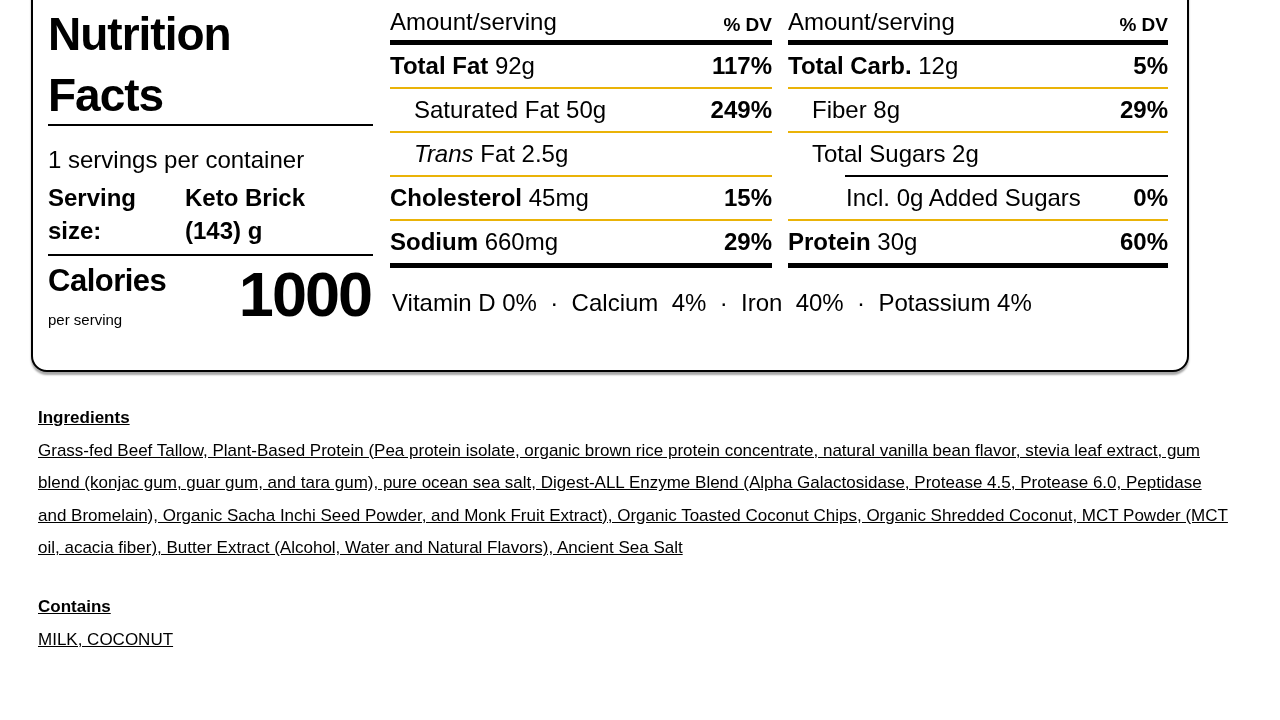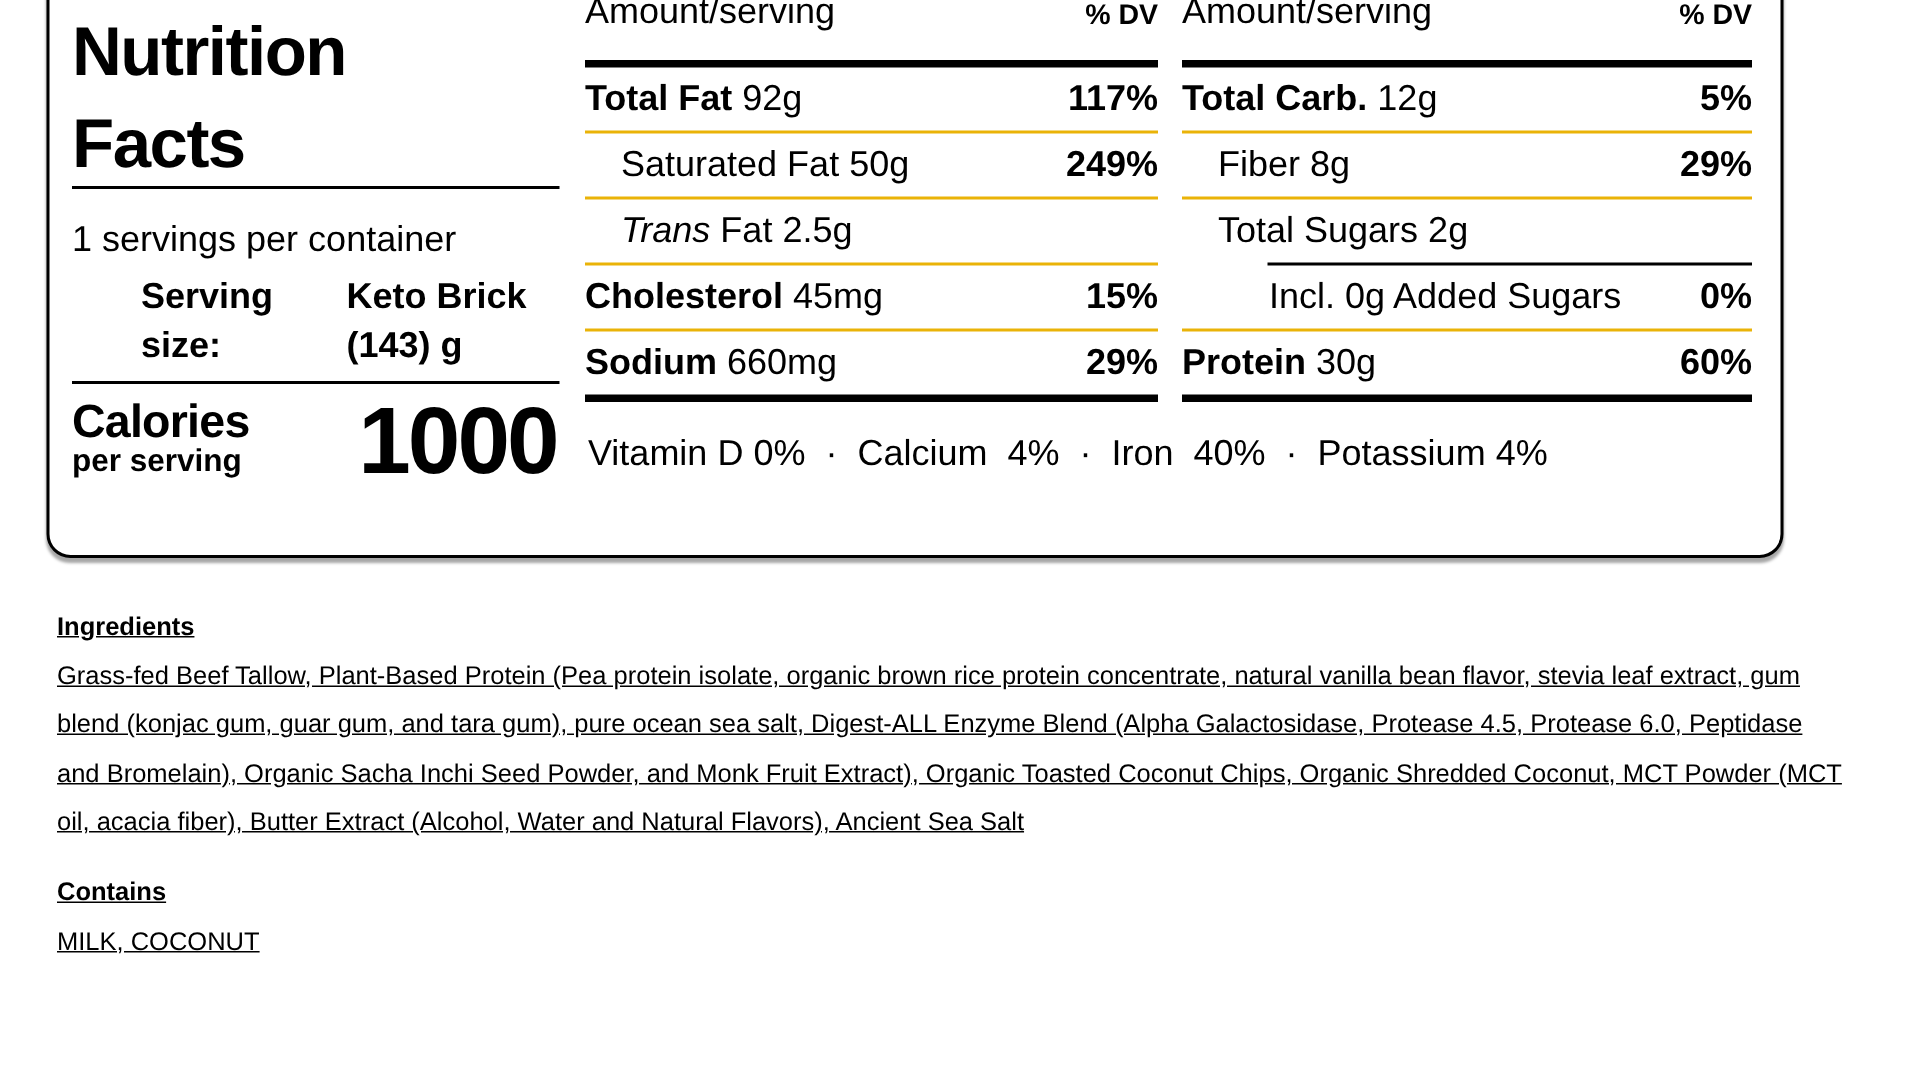--- a/index.html
+++ b/index.html
@@ -17,32 +17,32 @@
     background: #fff;
   }
   
   .col-left { position: absolute; left: 48px; top: 0; width: 325px; height: 360px; }
   .nf-title {
     position: absolute; top: 4px; left: 0;
     font-size: 46px; font-weight: bold; line-height: 61px; letter-spacing: -1px;
   }
   .rule-a { position: absolute; left: 0; width: 325px; height: 2px; background: #000; }
   .servings-line { position: absolute; top: 146px; left: 0; font-size: 24px; }
-  .serving-size { position: absolute; top: 181px; left: 0; display: flex; font-size: 24px; font-weight: bold; line-height: 33px; margin-left: 46px; }
+  .serving-size { position: absolute; top: 181px; left: 0; display: flex; font-size: 24px; font-weight: bold; line-height: 33px; }
   .serving-size .ss-label { width: 137px; }
   .calories-word { position: absolute; top: 263px; left: 0; font-size: 31px; font-weight: bold; letter-spacing: -0.5px; }
-  .calories-sub  { position: absolute; top: 296px; left: 0; font-size: 21px; font-weight: bold; }
+  .calories-sub  { position: absolute; top: 311px; left: 0; font-size: 15px; font-weight: normal; }
   .calories-val  { position: absolute; top: 258px; right: 2px; font-size: 63px; font-weight: bold; letter-spacing: -2px; }
   
   .nf-col { position: absolute; top: 0; }
   .nf-col.mid   { left: 390px; width: 382px; }
   .nf-col.right { left: 788px; width: 380px; }
   .col-header {
     display: flex; justify-content: space-between; align-items: flex-end;
-    height: 40px; padding-bottom: 18px; box-sizing: border-box;
+    height: 40px; padding-bottom: 4px; box-sizing: border-box;
   }
   .col-header .hdr-amount { font-size: 24px; }
   .col-header .hdr-dv { font-size: 19px; font-weight: bold; }
   .thick { height: 5px; background: #000; }
   .nf-row {
     position: relative;
     display: flex; justify-content: space-between; align-items: flex-end;
     height: 44px; padding-bottom: 7px; box-sizing: border-box;
     border-bottom: 2px solid #eab308;
     font-size: 24px;
@@ -52,21 +52,21 @@
   .partial-rule { position: absolute; left: 57px; right: 0; bottom: -2px; height: 2px; background: #000; }
   .ind1 { padding-left: 24px; }
   .ind2 { padding-left: 58px; }
   .b { font-weight: bold; }
   .it { font-style: italic; }
   .dv { font-weight: bold; white-space: nowrap; }
   .micros { position: absolute; left: 392px; top: 289px; width: 780px; font-size: 24px; }
   
   .lower { position: absolute; left: 38px; top: 402px; width: 1196px; font-size: 17px; line-height: 32.6px; text-decoration: underline; }
   .sec-heading { font-weight: bold; }
-  .contains-block { margin-top: 14px; }
+  .contains-block { margin-top: 26px; }
 </style>
 </head>
 <body>
 
 <div class="label-frame"></div>
 
 <div class="col-left">
   <div class="nf-title">
     <div>Nutrition</div>
     <div>Facts</div>

